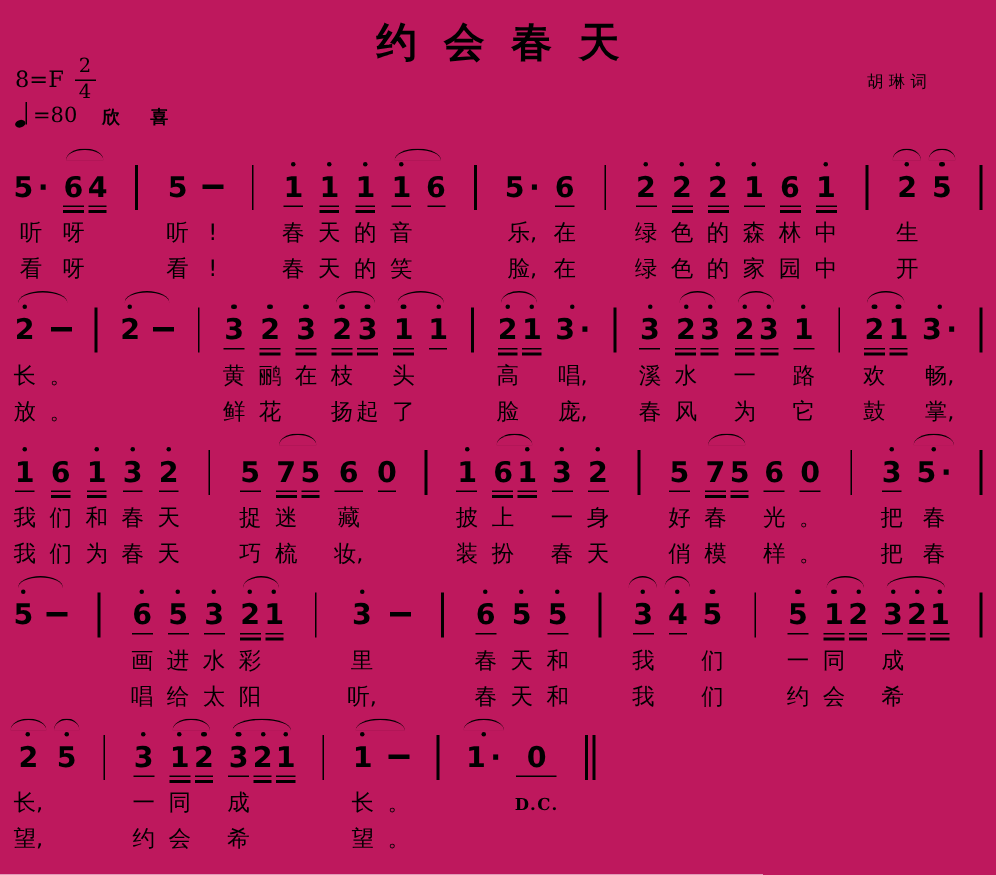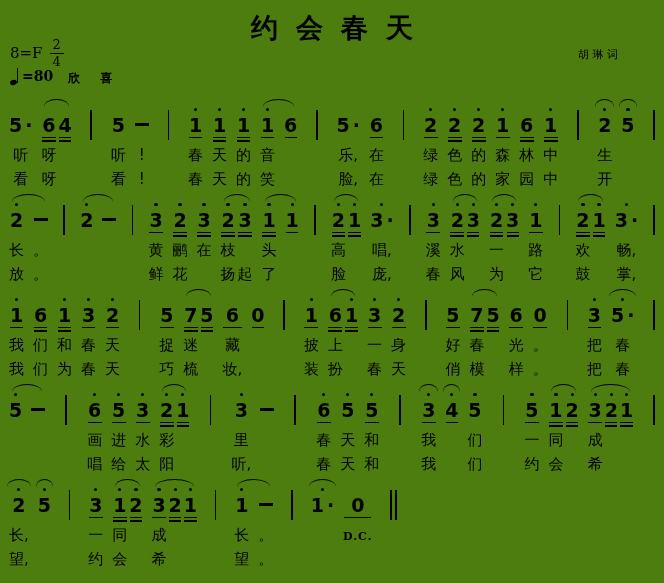--- a/index.html
+++ b/index.html
@@ -1,27 +1,27 @@
 <!DOCTYPE html>
 <html><head>
 <meta charset="utf-8">
 <style>
   html,body{margin:0;padding:0;background:#fff;}
-  #page{position:relative;width:664px;height:583px;background:#4d7c0f;color:#000;
+  #page{position:relative;width:664px;height:583px;background:#be185d;color:#000;
         font-family:"DejaVu Sans","Liberation Sans",sans-serif;overflow:hidden;}
   
   .title{position:absolute;top:10px;left:0;width:100%;text-align:center;
          font-size:27px;font-weight:bold;letter-spacing:18px;text-indent:18px;white-space:nowrap;}
   .meta-left{position:absolute;left:10px;top:40px;font-family:"DejaVu Serif","Liberation Serif",serif;}
   .key-row{display:flex;align-items:center;font-size:15px;height:26px;}
   .frac{display:inline-flex;flex-direction:column;align-items:center;margin-left:7px;
         font-size:13px;line-height:1.05;}
   .frac .num{border-bottom:1px solid #000;padding:0 3px 1px 3px;}
   .frac .den{padding-top:1px;}
-  .tempo-row{display:flex;align-items:flex-start;font-size:14px;margin-top:2px;font-weight:bold;}
+  .tempo-row{display:flex;align-items:flex-end;font-size:14px;margin-top:2px;}
   .qnote{display:inline-block;position:relative;width:10px;height:17px;margin-right:2px;}
   .qnote::before{content:"";position:absolute;left:0;bottom:0;width:7px;height:5px;
                  background:#000;border-radius:50%;transform:rotate(-15deg);}
   .qnote::after{content:"";position:absolute;left:6.5px;bottom:2px;width:1.6px;height:15px;background:#000;}
   .expression{position:absolute;left:68px;top:70px;font-size:12px;font-weight:bold;
               letter-spacing:8px;font-family:"DejaVu Sans",sans-serif;}
   .credits{position:absolute;right:46px;top:42px;text-align:right;font-size:11px;line-height:25px;
            white-space:nowrap;}
   
   .score{position:absolute;top:98px;left:0;right:0;padding:0 9px;}

